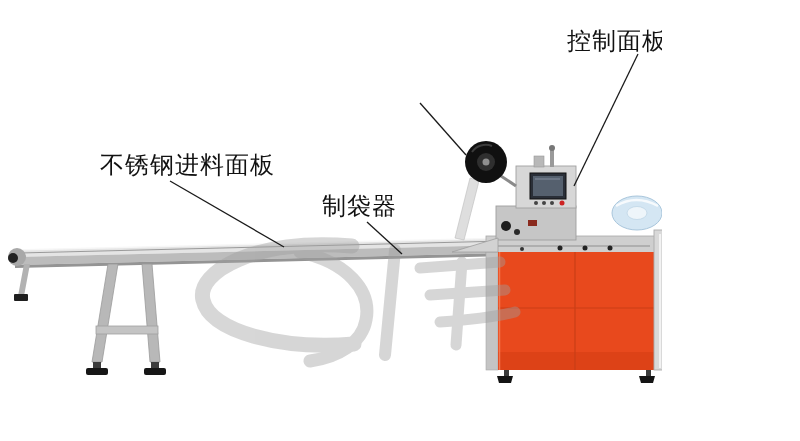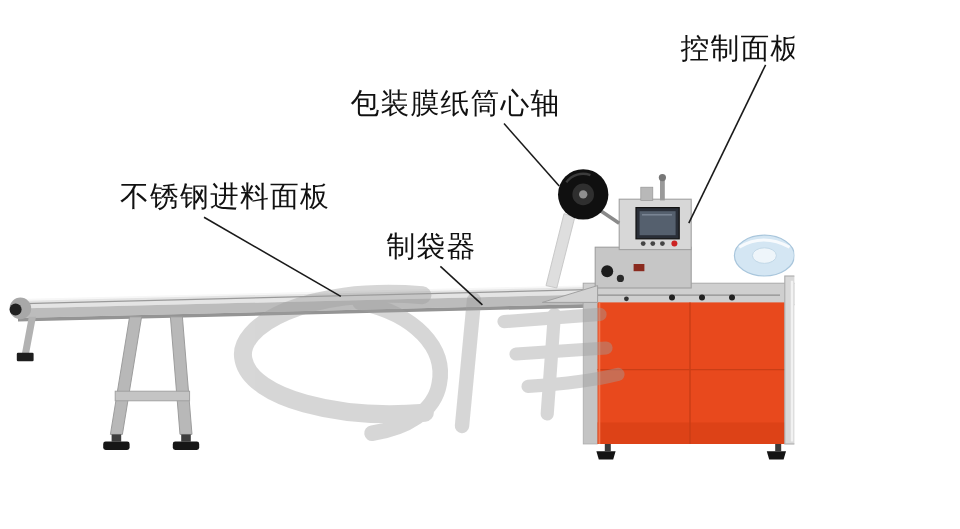--- a/index.html
+++ b/index.html
@@ -157,18 +157,17 @@
     <g stroke="#1a1a1a" stroke-width="1.3">
       <line x1="638" y1="54" x2="574" y2="186"></line>
       <line x1="420" y1="103" x2="466" y2="155"></line>
       <line x1="170" y1="181" x2="284" y2="247"></line>
       <line x1="367" y1="222" x2="402" y2="254"></line>
     </g>
   </svg>
 
   <div id="label-control" class="callout-label">控制面板</div>
 
-  <div id="label-mandrel" class="callout-label">包装膜纸筒心轴</div>
 
   <div id="label-bag" class="callout-label">制袋器</div>
 
   <div id="label-feed" class="callout-label">不锈钢进料面板</div>
 </div>
 
 </body></html>

